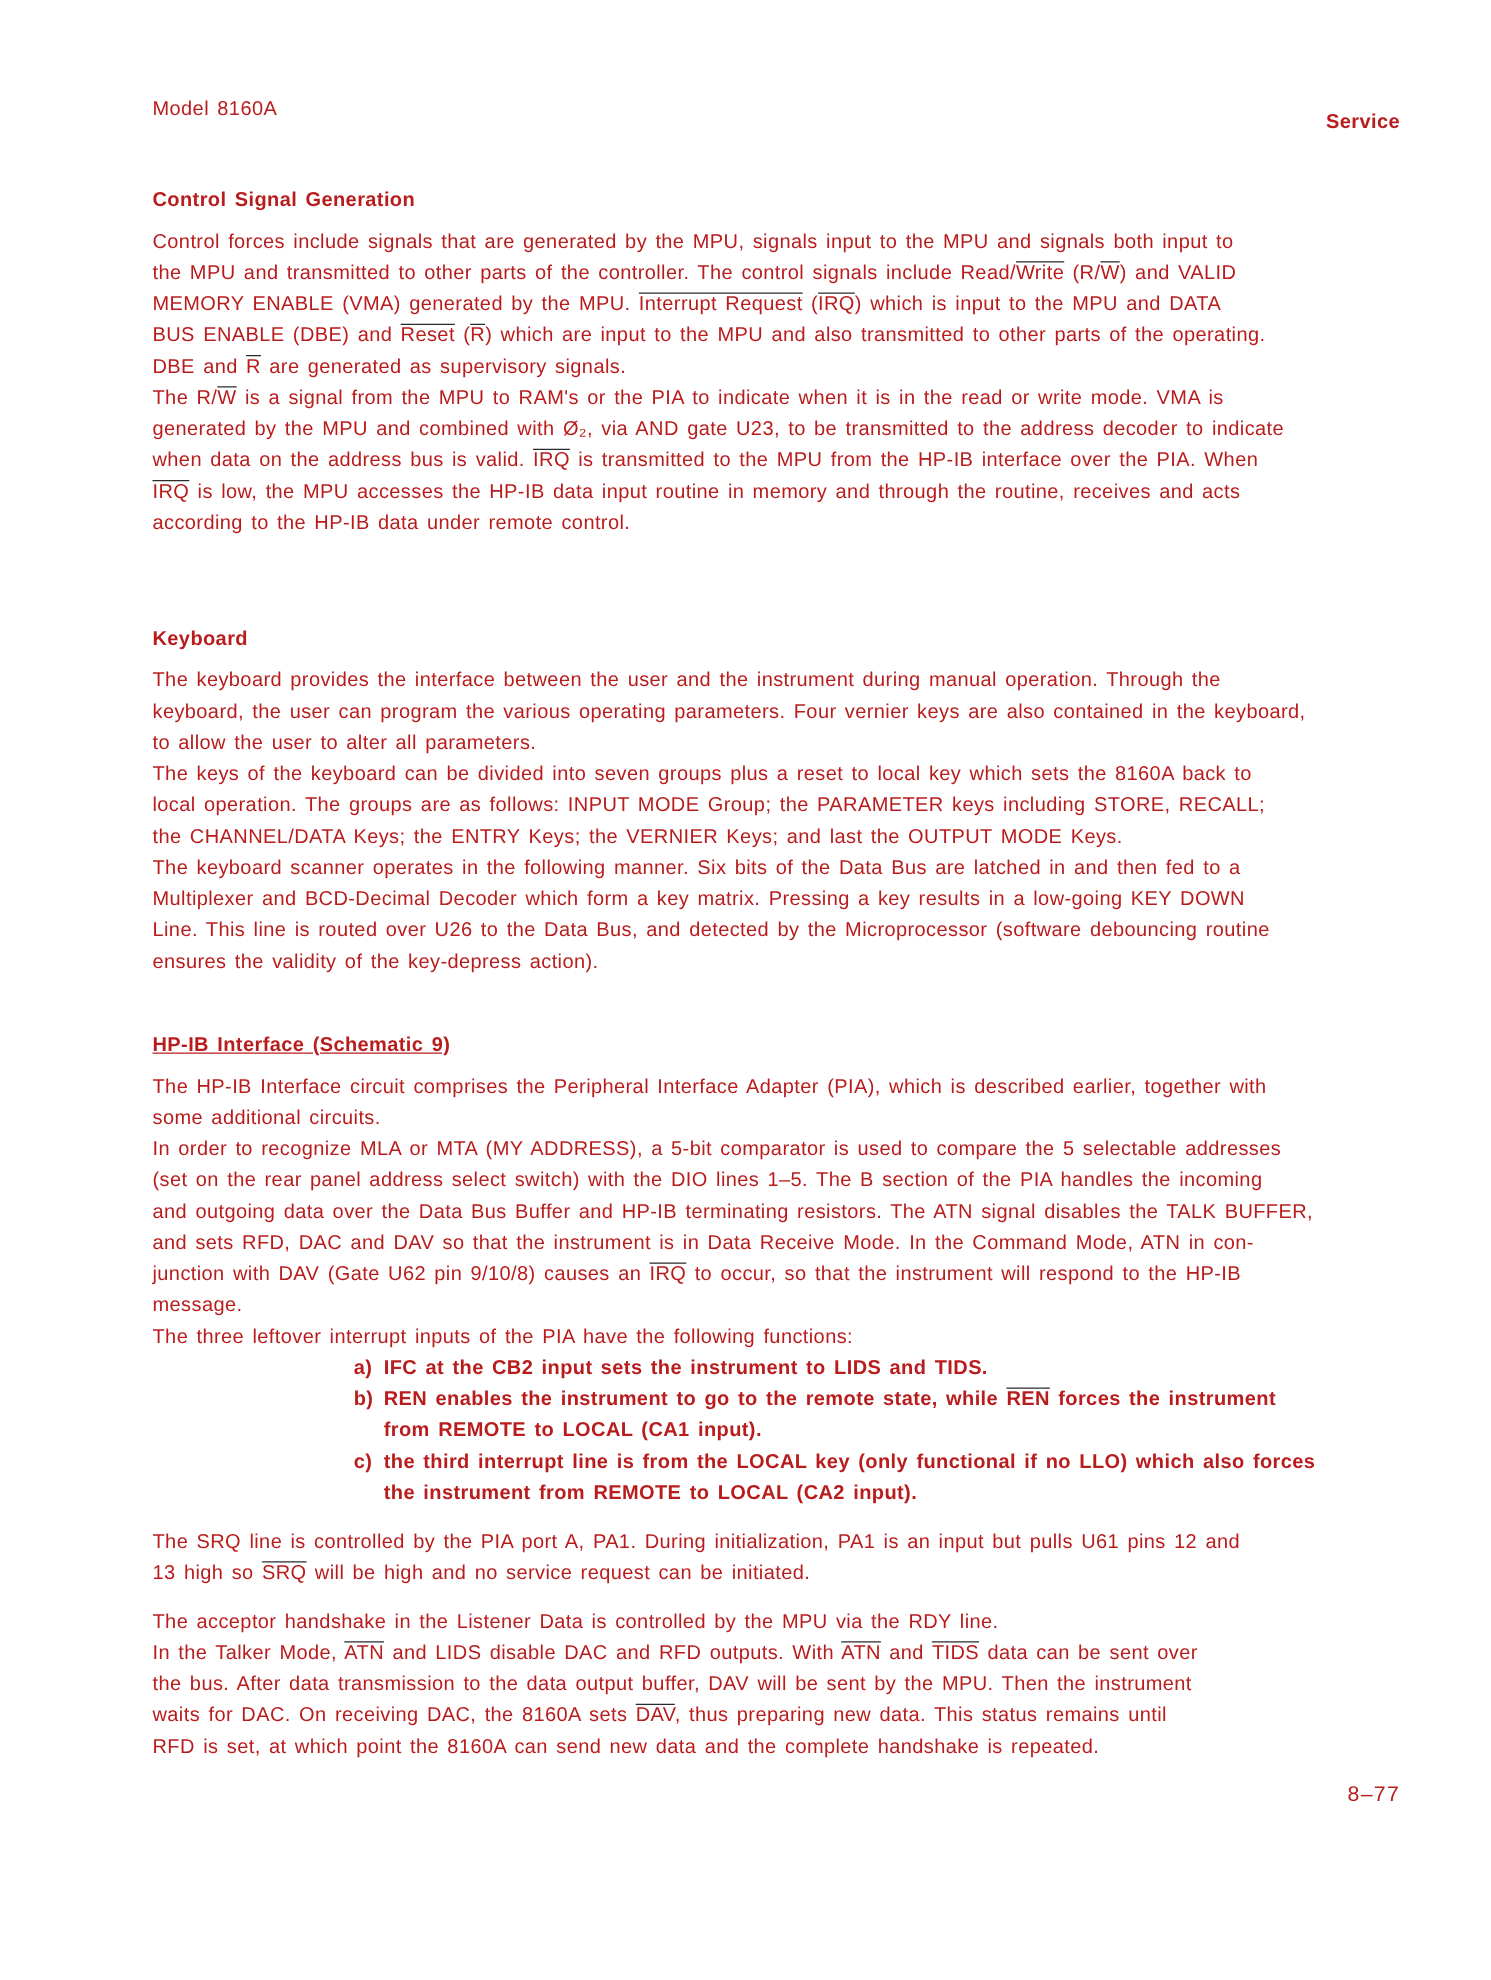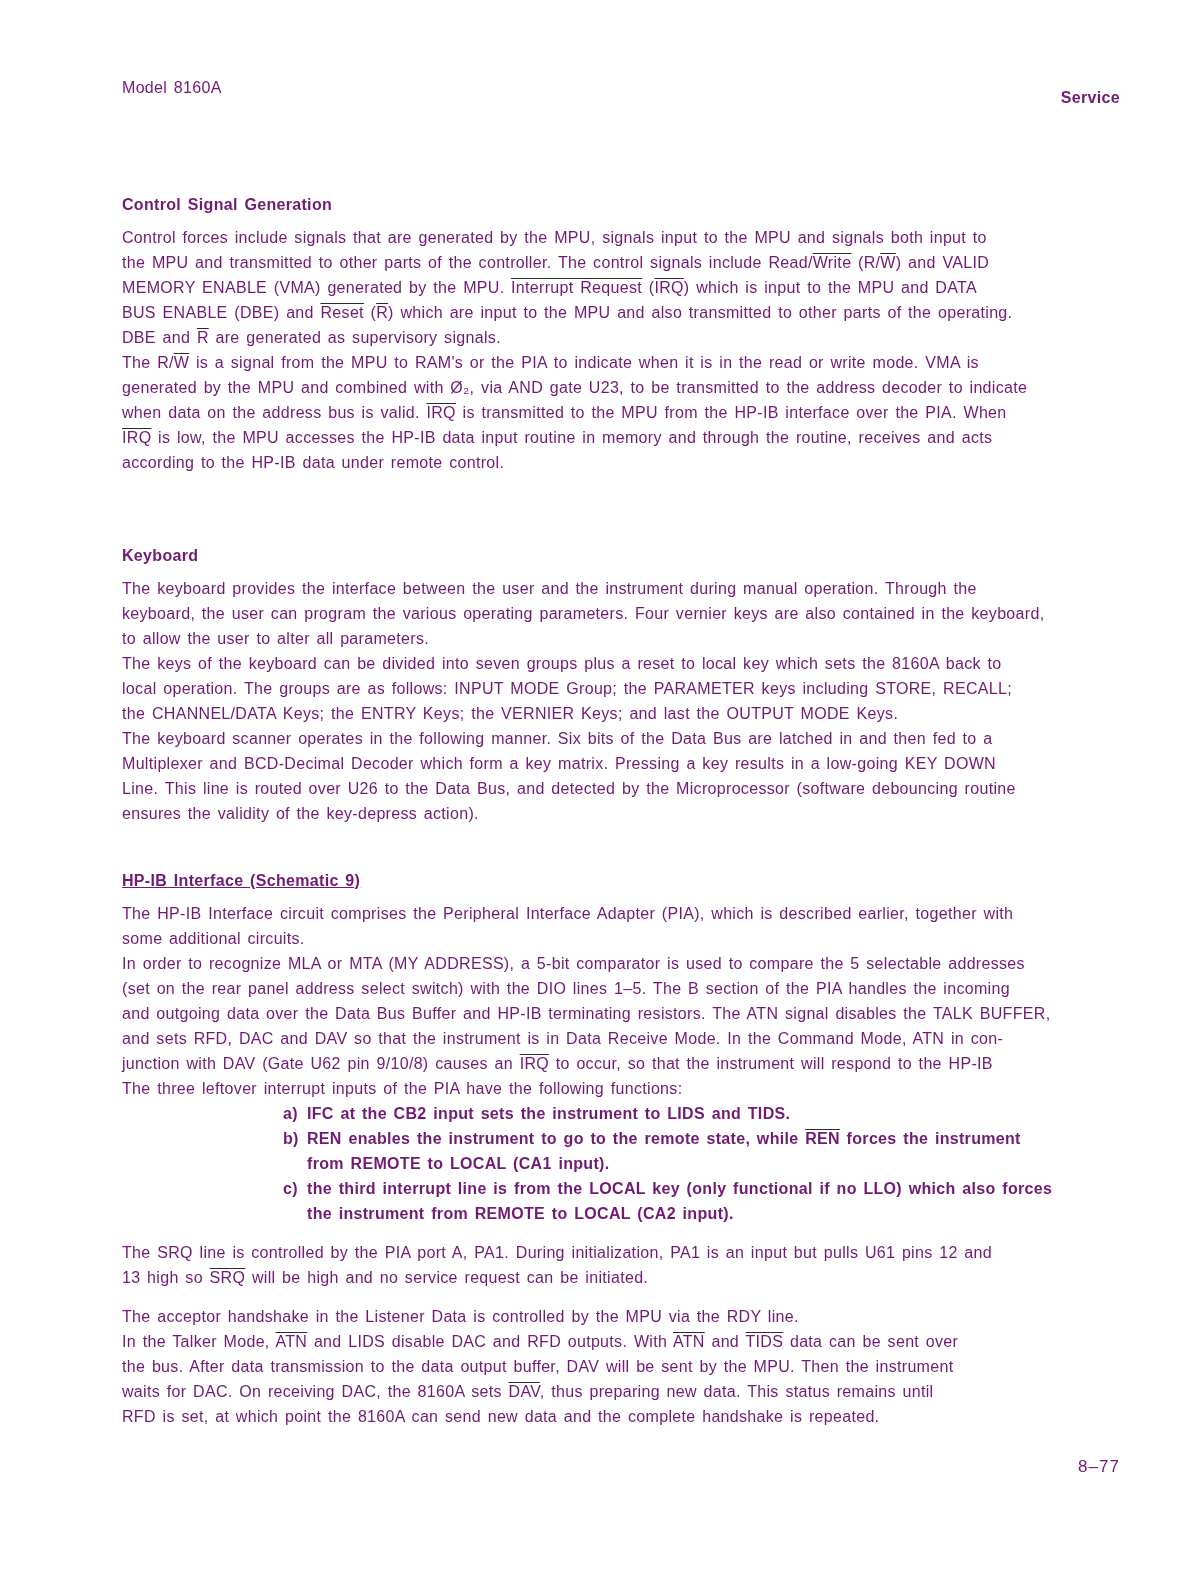--- a/index.html
+++ b/index.html
@@ -6,21 +6,21 @@
   .page {
     position: relative;
     width: 1193px;
     height: 1584px;
     margin: 0 auto;
     background: #ffffff;
     box-sizing: border-box;
     padding: 78px 73px 0 122px;
     font-family: "Liberation Sans", sans-serif;
     font-size: 16px;
-    color: #701a75;
+    color: #b91c1c;
     letter-spacing: 0.02em;
     word-spacing: 0.12em;
     overflow: hidden;
   }
   .header {
     display: flex;
     justify-content: space-between;
     align-items: flex-start;
     line-height: 20px;
   }
@@ -33,29 +33,29 @@
   .para { margin-top: 0; }
   .heading + .para { margin-top: 8px; }
   .line {
     line-height: 25px;
     white-space: nowrap;
   }
   .list { padding-left: 185px; margin-top: 0; font-weight: bold; }
   .item-label { display: inline-block; width: 24px; margin-left: -24px; }
   .ovl { text-decoration: overline; text-decoration-thickness: 1px; text-decoration-color: #2b2b2b; }
   
-  #doc-body > :nth-child(1) { margin-top: 84px; }  
+  #doc-body > :nth-child(1) { margin-top: 40px; }  
   #doc-body > :nth-child(4) { margin-top: 68px; }  
   #doc-body > :nth-child(8) { margin-top: 42px; text-decoration: underline; }  
   #doc-body > :nth-child(10) { margin-top: 0; }    
   #doc-body > :nth-child(11) { margin-top: 14px; } 
   #doc-body > :nth-child(12) { margin-top: 14px; } 
   .footer {
     text-align: right;
-    margin-top: 28px;
+    margin-top: 16px;
     font-size: 17px;
     letter-spacing: 0.06em;
   }
 </style>
 </head>
 <body>
 
 <div class="page">
   <div class="header">
     <span class="hdr-left">Model 8160A</span>
@@ -97,20 +97,21 @@
       </div>
       <div class="heading">HP-IB Interface (Schematic 9)</div>
       <div class="para">
         <div class="line"><span>The HP-IB Interface circuit comprises the Peripheral Interface Adapter (PIA), which is described earlier, together with</span></div>
         <div class="line"><span>some additional circuits.</span></div>
         <div class="line"><span>In order to recognize MLA or MTA (MY ADDRESS), a 5-bit comparator is used to compare the 5 selectable addresses</span></div>
         <div class="line"><span>(set on the rear panel address select switch) with the DIO lines 1–5. The B section of the PIA handles the incoming</span></div>
         <div class="line"><span>and outgoing data over the Data Bus Buffer and HP-IB terminating resistors. The ATN signal disables the TALK BUFFER,</span></div>
         <div class="line"><span>and sets RFD, DAC and DAV so that the instrument is in Data Receive Mode. In the Command Mode, ATN in con-</span></div>
         <div class="line"><span>junction with DAV (Gate U62 pin 9/10/8) causes an </span><span class="ovl">IRQ</span><span> to occur, so that the instrument will respond to the HP-IB</span></div>
+        <div class="line"><span>message.</span></div>
         <div class="line"><span>The three leftover interrupt inputs of the PIA have the following functions:</span></div>
       </div>
       <div class="list">
         <div>
           <div class="line"><span class="item-label">a)</span><span>IFC at the CB2 input sets the instrument to LIDS and TIDS.</span></div>
         </div>
         <div>
           <div class="line"><span class="item-label">b)</span><span>REN enables the instrument to go to the remote state, while </span><span class="ovl">REN</span><span> forces the instrument</span></div>
           <div class="line"><span>from REMOTE to LOCAL (CA1 input).</span></div>
         </div>

